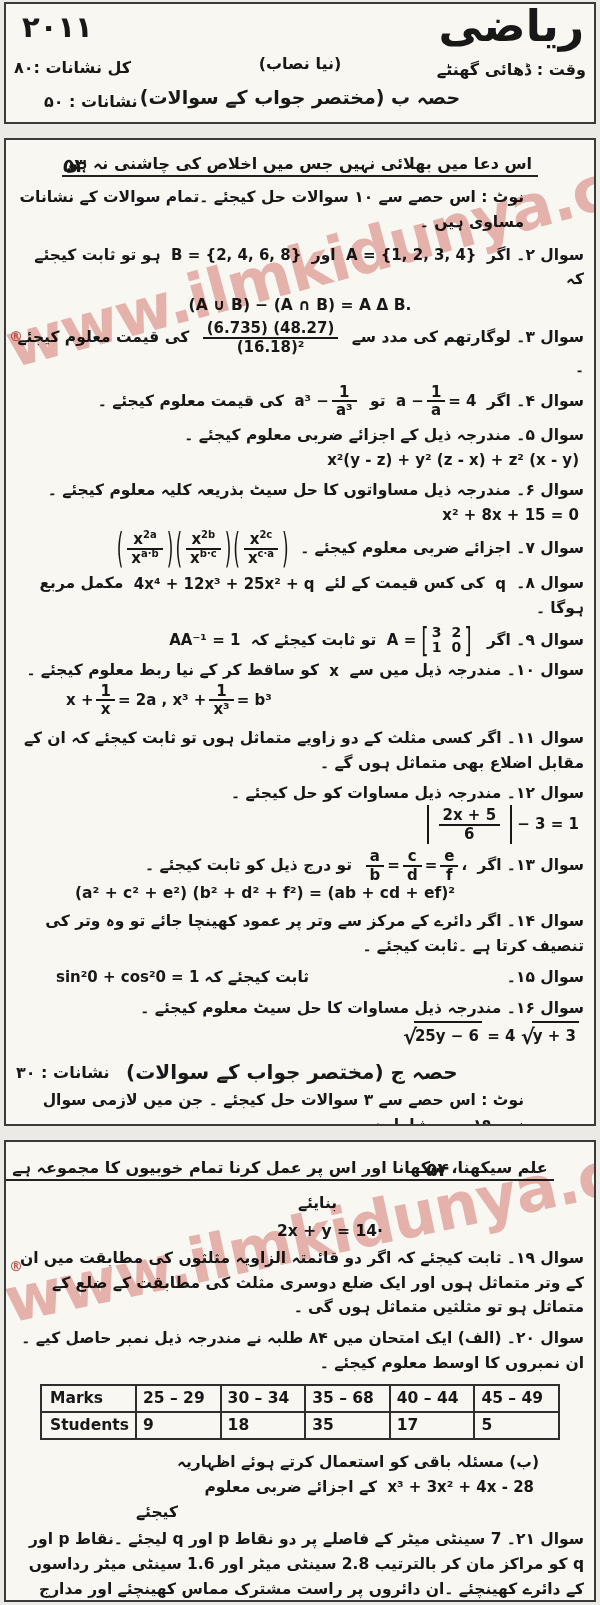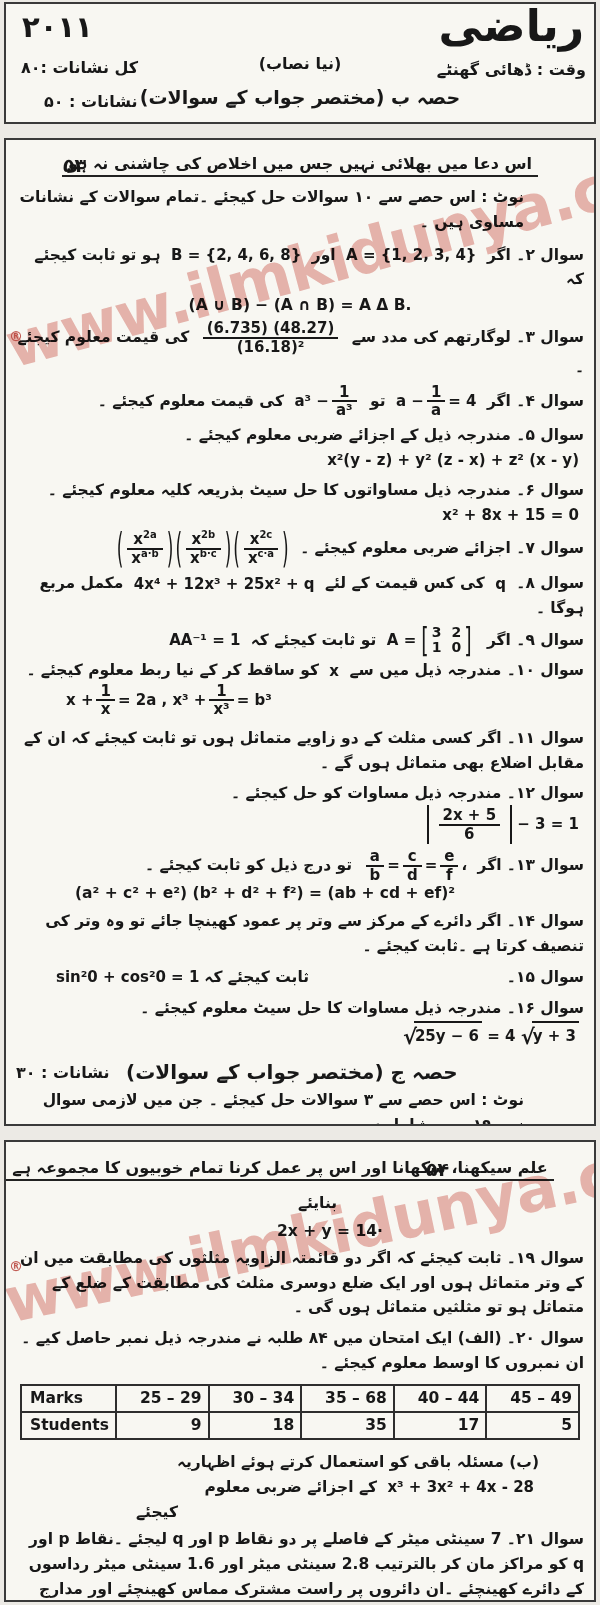--- a/index.html
+++ b/index.html
@@ -9,21 +9,21 @@
   .box{position:absolute;left:4px;right:4px;background:#f8f7f2;border:2px solid #3a3a3a;overflow:hidden}
   #hdr{top:2px;height:122px}
   #b1{top:138px;height:988px}
   #b2{top:1140px;height:462px}
 
   
   #hdr .subject{position:absolute;right:10px;top:-4px;font-size:44px;direction:rtl}
   #hdr .year{position:absolute;left:16px;top:6px;font-size:29px;direction:rtl;letter-spacing:2px}
   #hdr .time{position:absolute;right:8px;top:56px;font-size:16px;direction:rtl}
   #hdr .syllabus{position:absolute;left:50%;transform:translateX(-50%);top:50px;font-size:16px;direction:rtl}
-  #hdr .totalmarks{position:absolute;left:15px;top:54px;font-size:16px;direction:rtl}
+  #hdr .totalmarks{position:absolute;left:8px;top:54px;font-size:16px;direction:rtl}
   #hdr .parttitle{position:absolute;left:50%;transform:translateX(-50%);top:82px;font-size:19px;direction:rtl;white-space:nowrap}
   #hdr .marks50{position:absolute;left:38px;top:88px;font-size:16px;direction:rtl}
 
   
   .line{direction:rtl;text-align:right;font-size:15.5px;line-height:1.6;padding:0 10px;position:relative;z-index:2}
   .math{direction:ltr;unicode-bidi:isolate;display:inline-block;font-size:15px;margin:0 5px;white-space:nowrap;vertical-align:middle}
   .ceq{text-align:center;direction:ltr;font-size:15.5px;position:relative;z-index:2}
   sup{font-size:10px;line-height:0}
   .frac{display:inline-block;text-align:center;vertical-align:middle;line-height:1.1;margin:0 3px}
   .frac .fn{display:block;border-bottom:2px solid #181818;padding:0 4px}
@@ -48,22 +48,22 @@
   .wm{position:absolute;white-space:nowrap;font-size:62px;letter-spacing:-1px;
       color:#d4695f;opacity:.48;transform-origin:left top;pointer-events:none;z-index:4;
       mix-blend-mode:multiply}
   #wm1{left:-8px;top:172px;transform:rotate(-15deg)}
   #wm2{left:-8px;top:124px;transform:rotate(-12deg)}
   .reg{position:absolute;left:3px;font-size:14px;color:#b8423a;opacity:.85;z-index:4;pointer-events:none}
   #reg1{top:188px}
   #reg2{top:116px}
 
   
-  table.marks{border-collapse:collapse;direction:ltr;margin:8px auto 10px;width:560px;position:relative;z-index:2}
-  table.marks td{border:2px solid #2e2e2e;font-size:15.5px;padding:2px 6px;text-align:right;height:27px}
+  table.marks{border-collapse:collapse;direction:ltr;margin:8px auto 10px;width:520px;position:relative;z-index:2}
+  table.marks td{border:2px solid #2e2e2e;font-size:15.5px;padding:2px 6px;text-align:left;height:27px}
   table.marks td:first-child{text-align:left;width:95px;padding-left:8px}
 </style>
 </head>
 <body>
 
 <div class="box" id="hdr">
   <div class="subject">ریاضی</div>
   <div class="year">۲۰۱۱</div>
   <div class="time">وقت : ڈھائی گھنٹے</div>
   <div class="syllabus">(نیا نصاب)</div>

